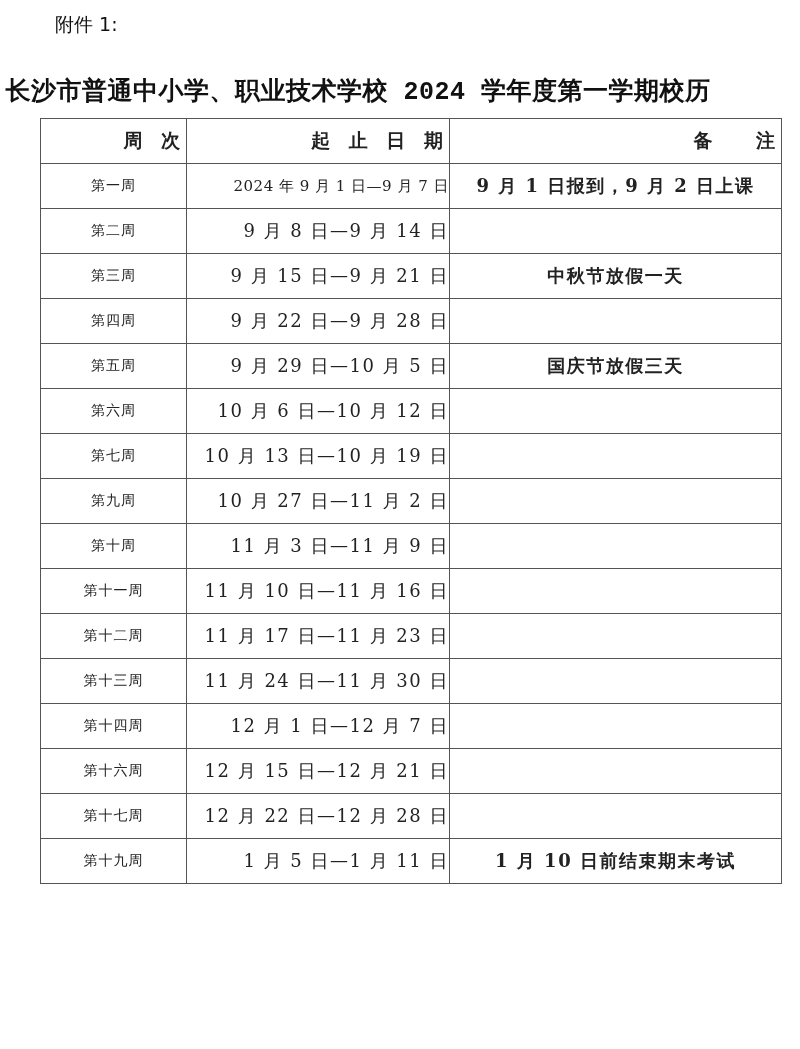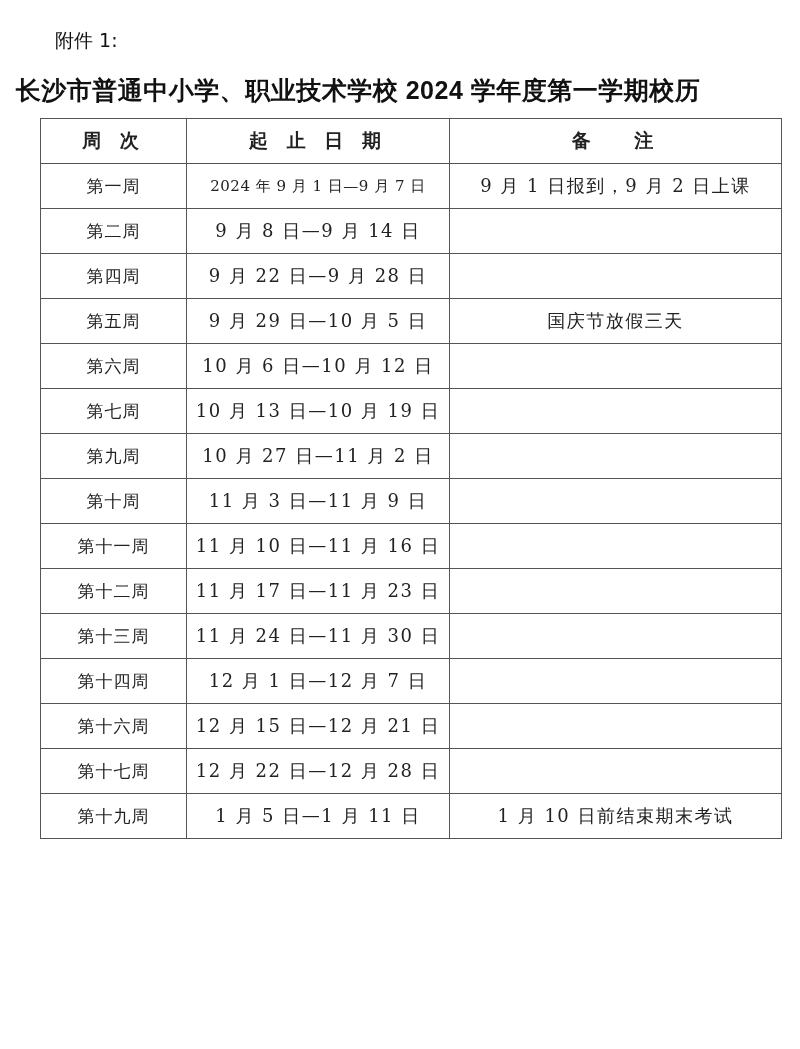--- a/index.html
+++ b/index.html
@@ -1,41 +1,41 @@
 <!DOCTYPE html>
 <html><head>
 <meta charset="utf-8">
 <style>
   html, body { margin: 0; padding: 0; background: #ffffff; }
   body { width: 800px; height: 1049px; position: relative; overflow: hidden; color: #1a1a1a; }
   .attachment {
-    position: absolute; left: 55px; top: 28px;
+    position: absolute; left: 55px; top: 12px;
     font-family: "DejaVu Sans", "Liberation Sans", sans-serif;
     font-size: 19px; color: #111;
   }
   .title {
     position: absolute; left: 0; width: 716px; top: 74px; text-align: center;
-    font-family: Liberation Sans, sans-serif;
+    font-family: Liberation Mono, monospace;
     font-size: 25px; font-weight: bold; color: #111; letter-spacing: 0.5px; white-space: nowrap;
   }
   table.cal {
     position: absolute; left: 40px; top: 118px;
     width: 741px; border-collapse: collapse; table-layout: fixed;
   }
   table.cal td, table.cal th {
     border: 1.5px solid #555;
     height: 44px; padding: 0; text-align: center; vertical-align: middle;
     font-family: "DejaVu Serif", "Liberation Serif", serif;
     font-weight: normal; color: #222; white-space: nowrap;
   }
-  table.cal th { font-size: 19px; letter-spacing: 6px; font-weight: bold; font-family: "DejaVu Sans", "Liberation Sans", sans-serif; }
-  table.cal td.week { font-size: 17px; letter-spacing: 1px; }
-  table.cal td.dates { font-size: 18px; letter-spacing: 1.5px; }
+  table.cal th { font-size: 19px; letter-spacing: 6px; font-weight: bold; font-family: "DejaVu Sans", "Liberation Sans", sans-serif; text-align: right; }
+  table.cal td.week { font-size: 14px; letter-spacing: 1px; }
+  table.cal td.dates { font-size: 18px; letter-spacing: 1.5px; text-align: right; }
   table.cal td.dates.small { font-size: 15px; letter-spacing: 0.5px; }
-  table.cal td.note { font-size: 18px; letter-spacing: 1.5px; }
+  table.cal td.note { font-size: 18px; letter-spacing: 1.5px; font-weight: bold; }
   col.c1 { width: 146px; }
   col.c2 { width: 263px; }
   col.c3 { width: 332px; }
 </style>
 </head>
 <body>
 
 <div class="attachment">附件 1:</div>
 <div class="title">长沙市普通中小学、职业技术学校 2024 学年度第一学期校历</div>
 
@@ -55,20 +55,25 @@
   <tbody>
     <tr>
         <td class="week">第一周</td>
         <td class="dates small">2024 年 9 月 1 日—9 月 7 日</td>
         <td class="note">9 月 1 日报到，9 月 2 日上课</td>
       </tr>
     <tr>
         <td class="week">第二周</td>
         <td class="dates">9 月 8 日—9 月 14 日</td>
         <td class="note"></td>
+      </tr>
+    <tr>
+        <td class="week">第三周</td>
+        <td class="dates">9 月 15 日—9 月 21 日</td>
+        <td class="note">中秋节放假一天</td>
       </tr>
     <tr>
         <td class="week">第四周</td>
         <td class="dates">9 月 22 日—9 月 28 日</td>
         <td class="note"></td>
       </tr>
     <tr>
         <td class="week">第五周</td>
         <td class="dates">9 月 29 日—10 月 5 日</td>
         <td class="note">国庆节放假三天</td>

